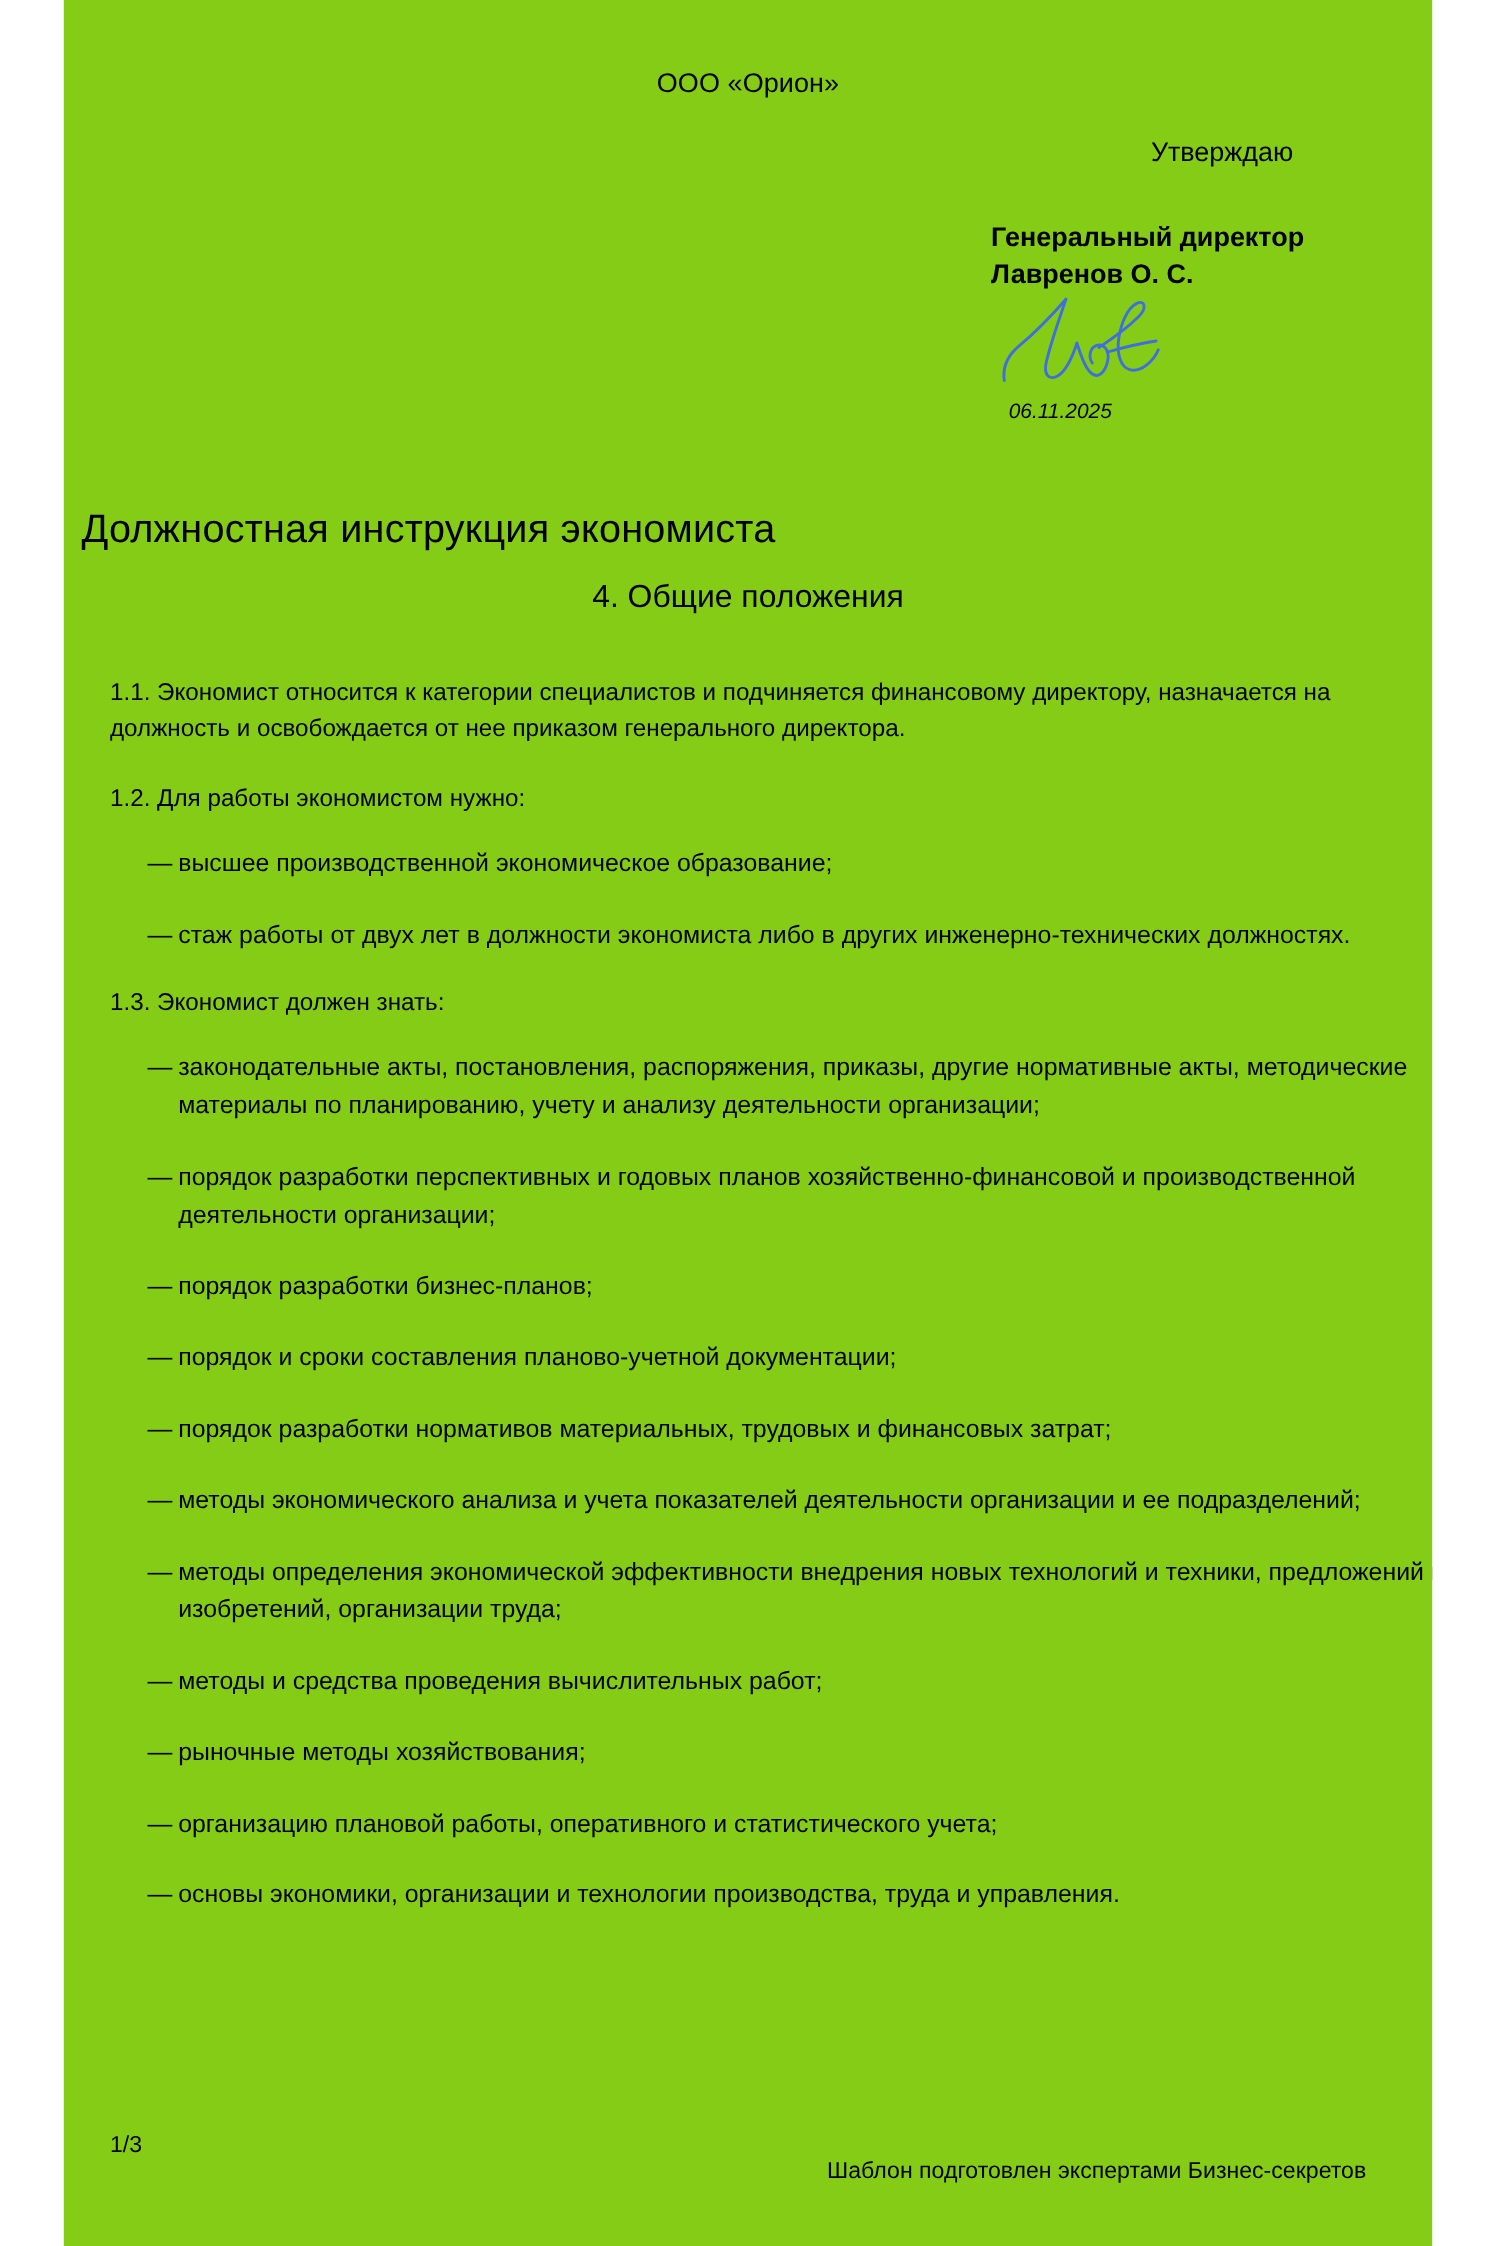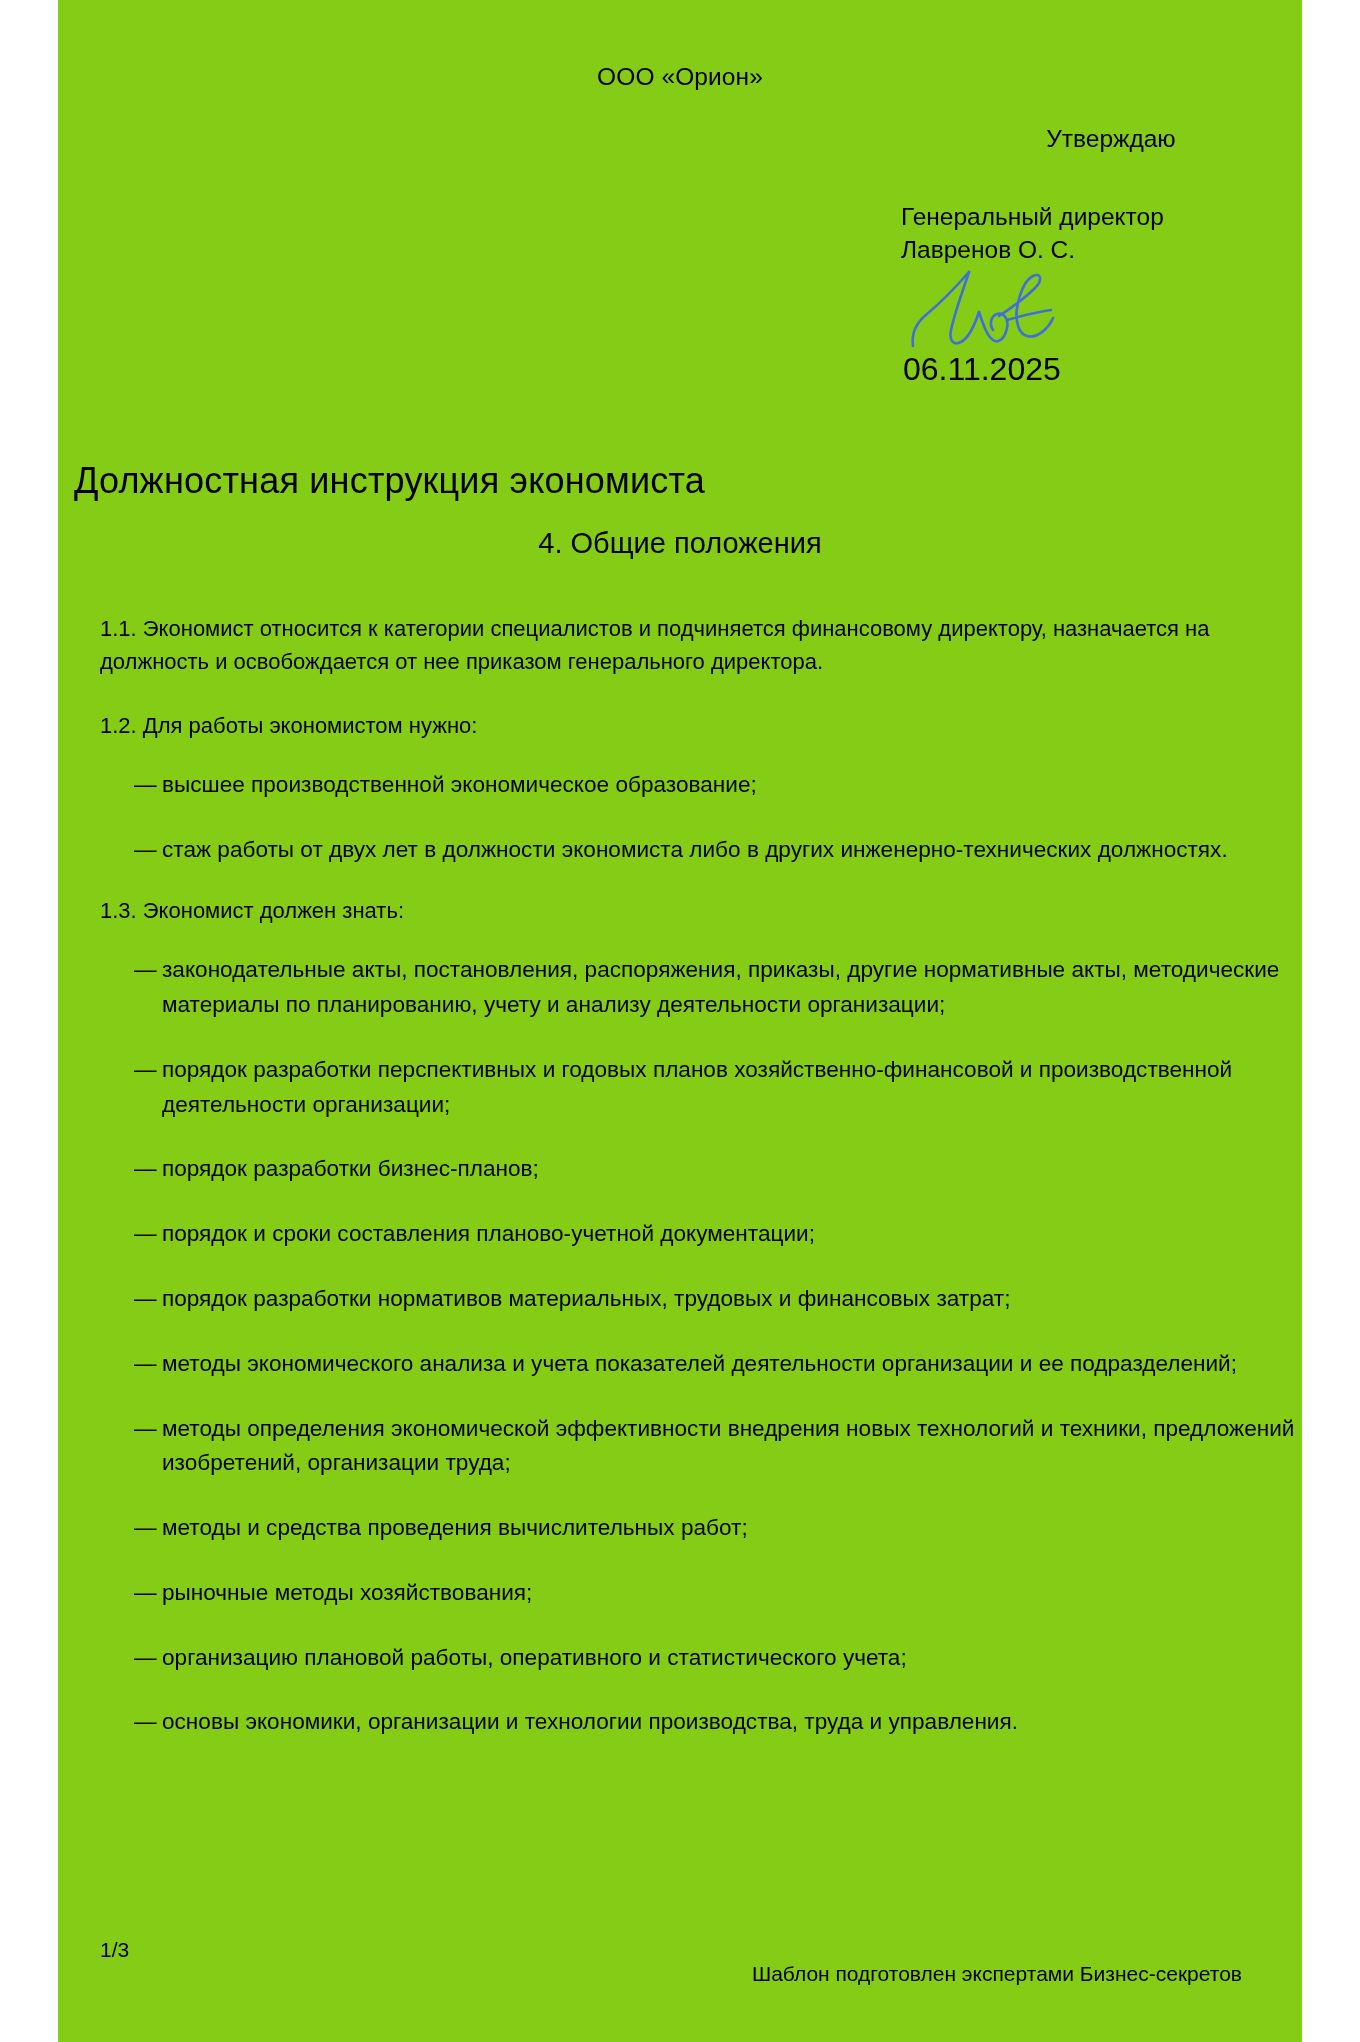--- a/index.html
+++ b/index.html
@@ -37,38 +37,39 @@
     left: 843px;
     width: 420px;
     font-size: 24.5px;
     line-height: 1.32;
   }
   .approval-block .approve-word { margin: 0; text-align: center; }
   .approval-block .role-name {
     margin: 0;
     padding-top: 46px;
   }
-  .approval-block .role-name span { display: block; }
+  .approval-block .role-name span { display: block; font-weight: bold; }
 
   .signature-wrap {
     position: relative;
     height: 78px;
     margin-top: 2px;
     margin-left: 2px;
   }
   .signature-wrap svg {
     position: absolute;
     top: -6px;
     left: 0;
   }
 
   .sign-date {
-    margin: 2px;
-    font-size: 32px;
+    margin: 16px;
+    font-size: 19px;
     padding-top: 0px;
+    font-style: italic;
   }
 
   
   .doc-title {
     position: absolute;
     top: 443px;
     left: 0;
     width: 100%;
     font-size: 36px;
     font-weight: normal;

